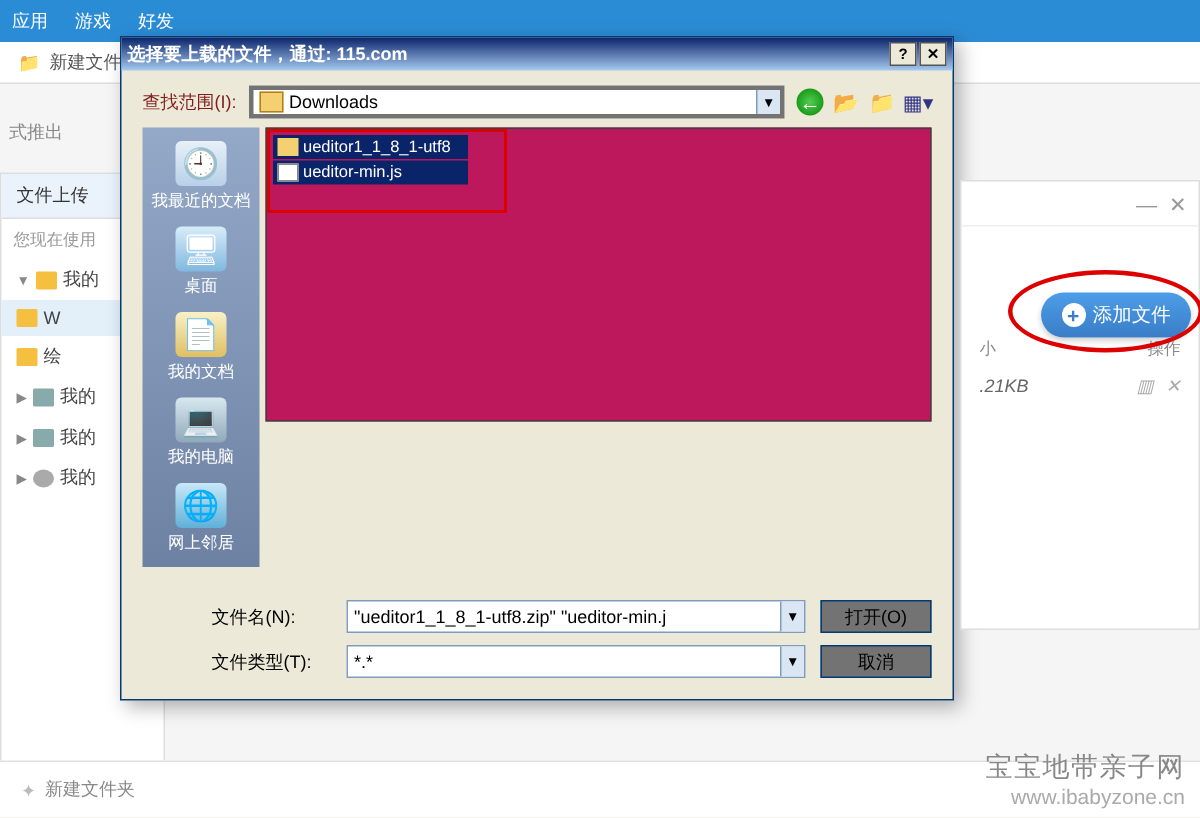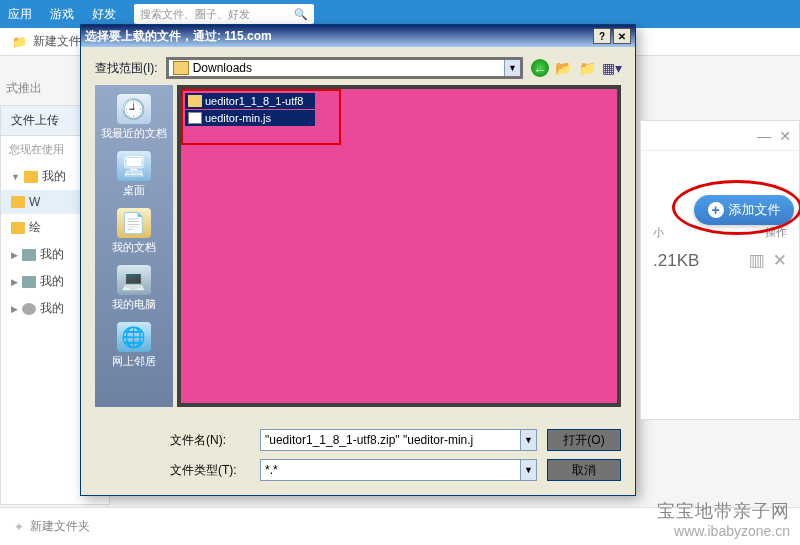--- a/index.html
+++ b/index.html
@@ -8,104 +8,100 @@
 
 .topbar { background: #2b8cd6; height: 28px; display: flex; align-items: center; padding: 0 8px; color: #fff; font-size: 12px; gap: 18px; }
 .topbar .search-box { background: #fff; height: 20px; width: 180px; border-radius: 2px; display: flex; align-items: center; padding: 0 6px; color: #999; font-size: 11px; }
 .topbar .search-icon { margin-left: auto; color: #666; }
 
 
 .toolbar-row { background: #fff; height: 28px; border-bottom: 1px solid #ddd; display: flex; align-items: center; padding: 0 12px; font-size: 12px; color: #555; gap: 6px; }
 .toolbar-row .folder-icon { color: #f0a030; }
 
 
-.bg-sidebar { position: absolute; left: 0; top: 105px; width: 110px; background: #fff; border: 1px solid #ddd; height: 400px; }
+.bg-sidebar { position: absolute; left: 0; top: 115px; width: 110px; background: #fff; border: 1px solid #ddd; height: 400px; }
 .bg-sidebar .upload-header { background: #eaf3fb; padding: 6px 10px; font-size: 12px; color: #333; border-bottom: 1px solid #ddd; }
 .bg-sidebar .hint { padding: 6px 8px; font-size: 11px; color: #999; font-family: Liberation Mono, monospace; }
 .bg-sidebar .item { padding: 5px 10px; font-size: 12px; color: #444; display: flex; align-items: center; gap: 4px; }
 .bg-sidebar .item .arrow { font-size: 9px; color: #888; }
 .bg-sidebar .item.active { background: #e3f0fa; }
 .bg-sidebar .icon-box { width: 14px; height: 12px; display: inline-block; }
 .folder-i { background: #f5c040; border-radius: 1px; }
 .disk-i { background: #8aa; border-radius: 1px; }
 .music-i { background: #aaa; border-radius: 50%; }
 
 
 .dialog { position: absolute; left: 80px; top: 24px; width: 556px; background: #ece9d8; border: 1px solid #003c74; box-shadow: 4px 4px 12px rgba(0,0,0,0.3); font-size: 12px; }
 .dialog .titlebar { height: 22px; background: linear-gradient(#0a246a, #a6caf0); color: #fff; display: flex; align-items: center; padding: 0 4px; font-size: 12px; }
 .dialog .titlebar .title-text { flex: 1; font-weight: bold; }
 .dialog .titlebar .win-btn { width: 18px; height: 16px; background: #ece9d8; border: 1px solid #555; margin-left: 2px; display: flex; align-items: center; justify-content: center; color: #000; font-size: 10px; font-weight: bold; }
 
 .dialog .look-in-row { padding: 10px 14px 6px; display: flex; align-items: center; gap: 8px; }
-.dialog .look-in-row label { color: #0f172a; }
+.dialog .look-in-row label { color: #7f1d1d; }
 .dialog .look-in-select { flex: 1; height: 22px; border: 3px solid #737373; background: #fff; display: flex; align-items: center; padding: 0 4px; position: relative; }
 .dialog .look-in-select .folder-ic { width: 16px; height: 14px; background: #f5d070; border: 1px solid #b08020; margin-right: 4px; }
 .dialog .look-in-select .dd-arrow { position: absolute; right: 0; top: 0; bottom: 0; width: 16px; background: #dbe6f4; border-left: 1px solid #7f9db9; display: flex; align-items: center; justify-content: center; font-size: 9px; }
 .dialog .toolbar-icons { display: flex; gap: 6px; align-items: center; }
 .dialog .toolbar-icons .ti { width: 18px; height: 18px; display: flex; align-items: center; justify-content: center; font-size: 14px; }
 .ti.back { color: #2a2; background: radial-gradient(#5c5,#080); border-radius: 50%; color:#fff; font-size:11px;}
 .ti.up { color: #e90; }
 .ti.new { color: #c80; }
 .ti.view { color: #338; }
 
 .dialog .body-row { display: flex; padding: 0 14px 10px; gap: 4px; }
 .dialog .places-bar { width: 78px; background: #7c91b0; background: linear-gradient(#94a8c8,#6d82a3); padding: 6px 2px; display: flex; flex-direction: column; align-items: center; gap: 4px; }
 .dialog .place { text-align: center; color: #fff; font-size: 11px; width: 100%; padding: 3px 0; }
 .dialog .place .pic { width: 34px; height: 30px; margin: 0 auto 2px; border-radius: 4px; display:flex; align-items:center; justify-content:center; font-size:20px; }
 .pic.recent { background: linear-gradient(#e8f0f8,#b8d0e8); }
 .pic.desktop { background: linear-gradient(#d8ecf8,#80b8e0); }
 .pic.docs { background: linear-gradient(#f8f0c8,#e0c060); }
 .pic.pc { background: linear-gradient(#d8e8f0,#90a8b8); }
 .pic.net { background: linear-gradient(#c8e8f8,#60b0d8); }
 
-.dialog .file-area { flex: 1; background: #ec4899; border: 4px solid #404040; height: 322px; padding: 4px; position: relative; }
+.dialog .file-area { flex: 1; background: #be185d; border: 1px solid #404040; height: 196px; padding: 4px; position: relative; }
 .dialog .file-area .red-box { position: absolute; left: 0px; top: 0px; width: 160px; height: 56px; border: 2px solid #d00; pointer-events: none; }
 .dialog .file-item { display: flex; align-items: center; height: 16px; font-size: 11px; color: #fff; background: #0a246a; padding: 0 3px; margin-bottom: 1px; width: fit-content; min-width: 130px; gap: 3px; }
 .dialog .file-item .fic { width: 14px; height: 12px; }
 .fic.folder { background: #f5d070; }
 .fic.zip { background: #b0c8e0; }
 .fic.js { background: #fff; border:1px solid #888; box-sizing:border-box; }
 
 .dialog .bottom-fields { padding: 4px 14px 14px; }
 .dialog .field-row { display: flex; align-items: center; gap: 10px; margin-top: 8px; }
-.dialog .field-row label { width: 80px; margin-left: 75px; }
+.dialog .field-row label { width: 80px; margin-left: 46px; }
 .dialog .field-row .input-like { flex: 1; height: 22px; border: 1px solid #7f9db9; background: #fff; display: flex; align-items: center; padding: 0 4px; font-family: SimSun, monospace; font-size: 12px; position: relative; }
 .dialog .field-row .input-like .dd-arrow { position: absolute; right: 0; top: 0; bottom: 0; width: 16px; background: #dbe6f4; border-left: 1px solid #7f9db9; display: flex; align-items: center; justify-content: center; font-size: 9px; }
 .dialog .field-row .btn { width: 74px; height: 22px; background: #737373; border: 1px solid #003c74; font-size: 12px; }
 
 
 .right-panel { position: absolute; right: 0; top: 120px; width: 160px; height: 300px; background: #fff; border: 1px solid #ddd; }
 .right-panel .head { height: 30px; border-bottom: 1px solid #eee; display: flex; justify-content: flex-end; align-items: center; padding: 0 8px; gap: 8px; color: #999; font-size: 14px; }
 .add-file-btn { position: absolute; right: 6px; top: 195px; width: 100px; height: 30px; background: linear-gradient(#4d9de8,#3a7dc8); border-radius: 15px; color: #fff; font-size: 13px; display: flex; align-items: center; justify-content: center; gap: 5px; box-shadow: 0 2px 4px rgba(0,0,0,0.2); }
 .add-file-btn .plus { width: 16px; height: 16px; border-radius: 50%; background: #fff; color: #3a7dc8; display: flex; align-items: center; justify-content: center; font-weight: bold; font-size: 14px; }
 .red-circle { position: absolute; right: -2px; top: 180px; width: 130px; height: 55px; border: 3px solid #d00; border-radius: 50%; pointer-events: none; }
 .right-panel .col-head { font-size: 11px; color: #888; padding: 6px 12px; display: flex; justify-content: space-between; }
-.right-panel .file-row { font-size: 17px; color: #666; padding: 4px 12px; display: flex; justify-content: space-between; align-items: center; }
+.right-panel .file-row { font-size: 12px; color: #666; padding: 4px 12px; display: flex; justify-content: space-between; align-items: center; font-style: italic; }
 .right-panel .file-row .ops { display:flex; gap:8px; color:#aaa; }
 
 
 .bottom-bar { position: absolute; bottom: 0; left: 0; right: 0; height: 38px; background: #fff; border-top: 1px solid #e0e0e0; display: flex; align-items: center; padding: 0 14px; font-size: 12px; color: #888; }
 .bottom-bar .star { color: #bbb; margin-right: 6px; }
 .watermark { position: absolute; right: 10px; bottom: 6px; text-align: right; color: #888; }
 .watermark .line1 { font-size: 18px; color: #888; letter-spacing: 1px; }
 .watermark .line2 { font-size: 14px; color: #aaa; }
 
 .subtext { position: absolute; left: 6px; top: 80px; font-size: 12px; color: #888; }
 </style>
 </head>
 <body>
 
 <div class="topbar">
   <span>应用</span>
   <span>游戏</span>
   <span>好发</span>
-  <div class="search-box">
-    <span>搜索文件、圈子、好发</span>
-    <span class="search-icon">🔍</span>
-  </div>
 </div>
 
 <div class="toolbar-row">
   <span class="folder-icon">📁</span>
   <span>新建文件夹</span>
 </div>
 
 <div class="subtext">式推出</div>
 
 <div class="bg-sidebar">

